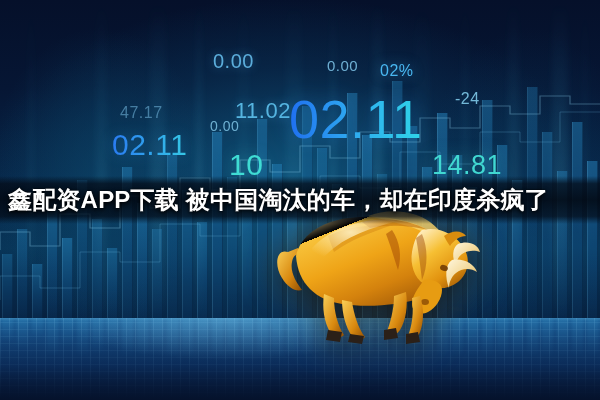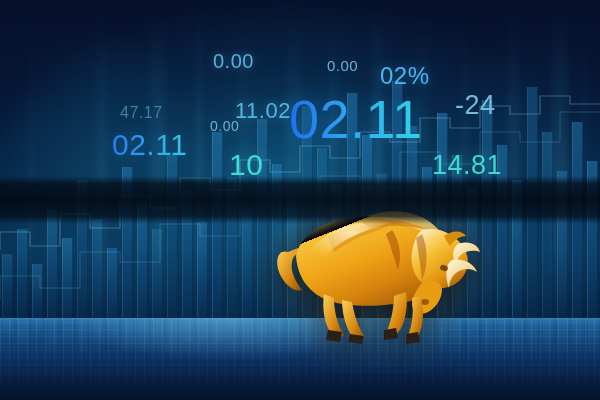--- a/index.html
+++ b/index.html
@@ -48,22 +48,22 @@
     background:linear-gradient(90deg,#2a7bf2 0%,#36c8e6 100%);
     -webkit-background-clip:text;background-clip:text;color:transparent;
     filter:drop-shadow(0 0 7px rgba(40,160,230,.40));
   }
   .num.mid2{font-size:30px;color:#3fdcd4;filter:drop-shadow(0 0 8px rgba(50,210,210,.45));}
   .num.teal{font-size:27px;color:#41d8d2;filter:drop-shadow(0 0 8px rgba(50,210,210,.5));}
   .num.sm{font-size:20px;color:#63b9e8;opacity:.92;filter:drop-shadow(0 0 5px rgba(70,170,230,.5));}
   .num.sm2{font-size:22px;color:#5fc3ef;opacity:.9;filter:drop-shadow(0 0 5px rgba(70,180,235,.5));}
   .num.xs{font-size:15px;color:#7fc6ea;opacity:.85;}
   .num.xs2{font-size:14px;color:#86cdee;opacity:.8;}
-  .num.pct{font-size:24px;color:#49b7f0;filter:drop-shadow(0 0 6px rgba(60,170,235,.5));}
-  .num.neg{font-size:27px;color:#7fc9e8;opacity:.9;}
+  .num.pct{font-size:16px;color:#49b7f0;filter:drop-shadow(0 0 6px rgba(60,170,235,.5));}
+  .num.neg{font-size:16px;color:#7fc9e8;opacity:.9;}
   .num.dim{font-size:16px;color:#5f9ec4;opacity:.7;}
   
   .floor{
     position:absolute;left:0;top:318px;width:600px;height:82px;
     background:
       linear-gradient(180deg, rgba(120,200,240,.30) 0px, rgba(40,120,180,.22) 3px, rgba(20,72,128,.30) 14px, rgba(10,40,84,.55) 46px, rgba(5,18,44,.92) 100%),
       linear-gradient(180deg,#1b5f96 0%,#14477c 28%,#0b2e5c 62%,#051229 100%);
   }
   .floor-tex{
     position:absolute;inset:0;opacity:.30;
@@ -310,14 +310,15 @@
       <path d="M112 134 L124 132 L126 142 L112 144 Z" fill="#2b2018"></path>
       <path d="M134 138 L146 136 L148 146 L134 148 Z" fill="#2b2018"></path>
       <path d="M56 134 L70 136 L68 146 L54 144 Z" fill="#2b2018"></path>
       <path d="M78 138 L92 140 L90 148 L76 146 Z" fill="#2b2018"></path>
 
       <path d="M40 52 C60 30 96 20 132 24 C112 28 82 36 62 52 C52 60 44 68 40 76 Z" fill="url(#sheen)"></path>
     </svg>
   </div>
 
   <div class="title-band"></div>
+  <div class="title-text">鑫配资APP下载 被中国淘汰的车，却在印度杀疯了</div>
 
 </div>
 
 </body></html>

